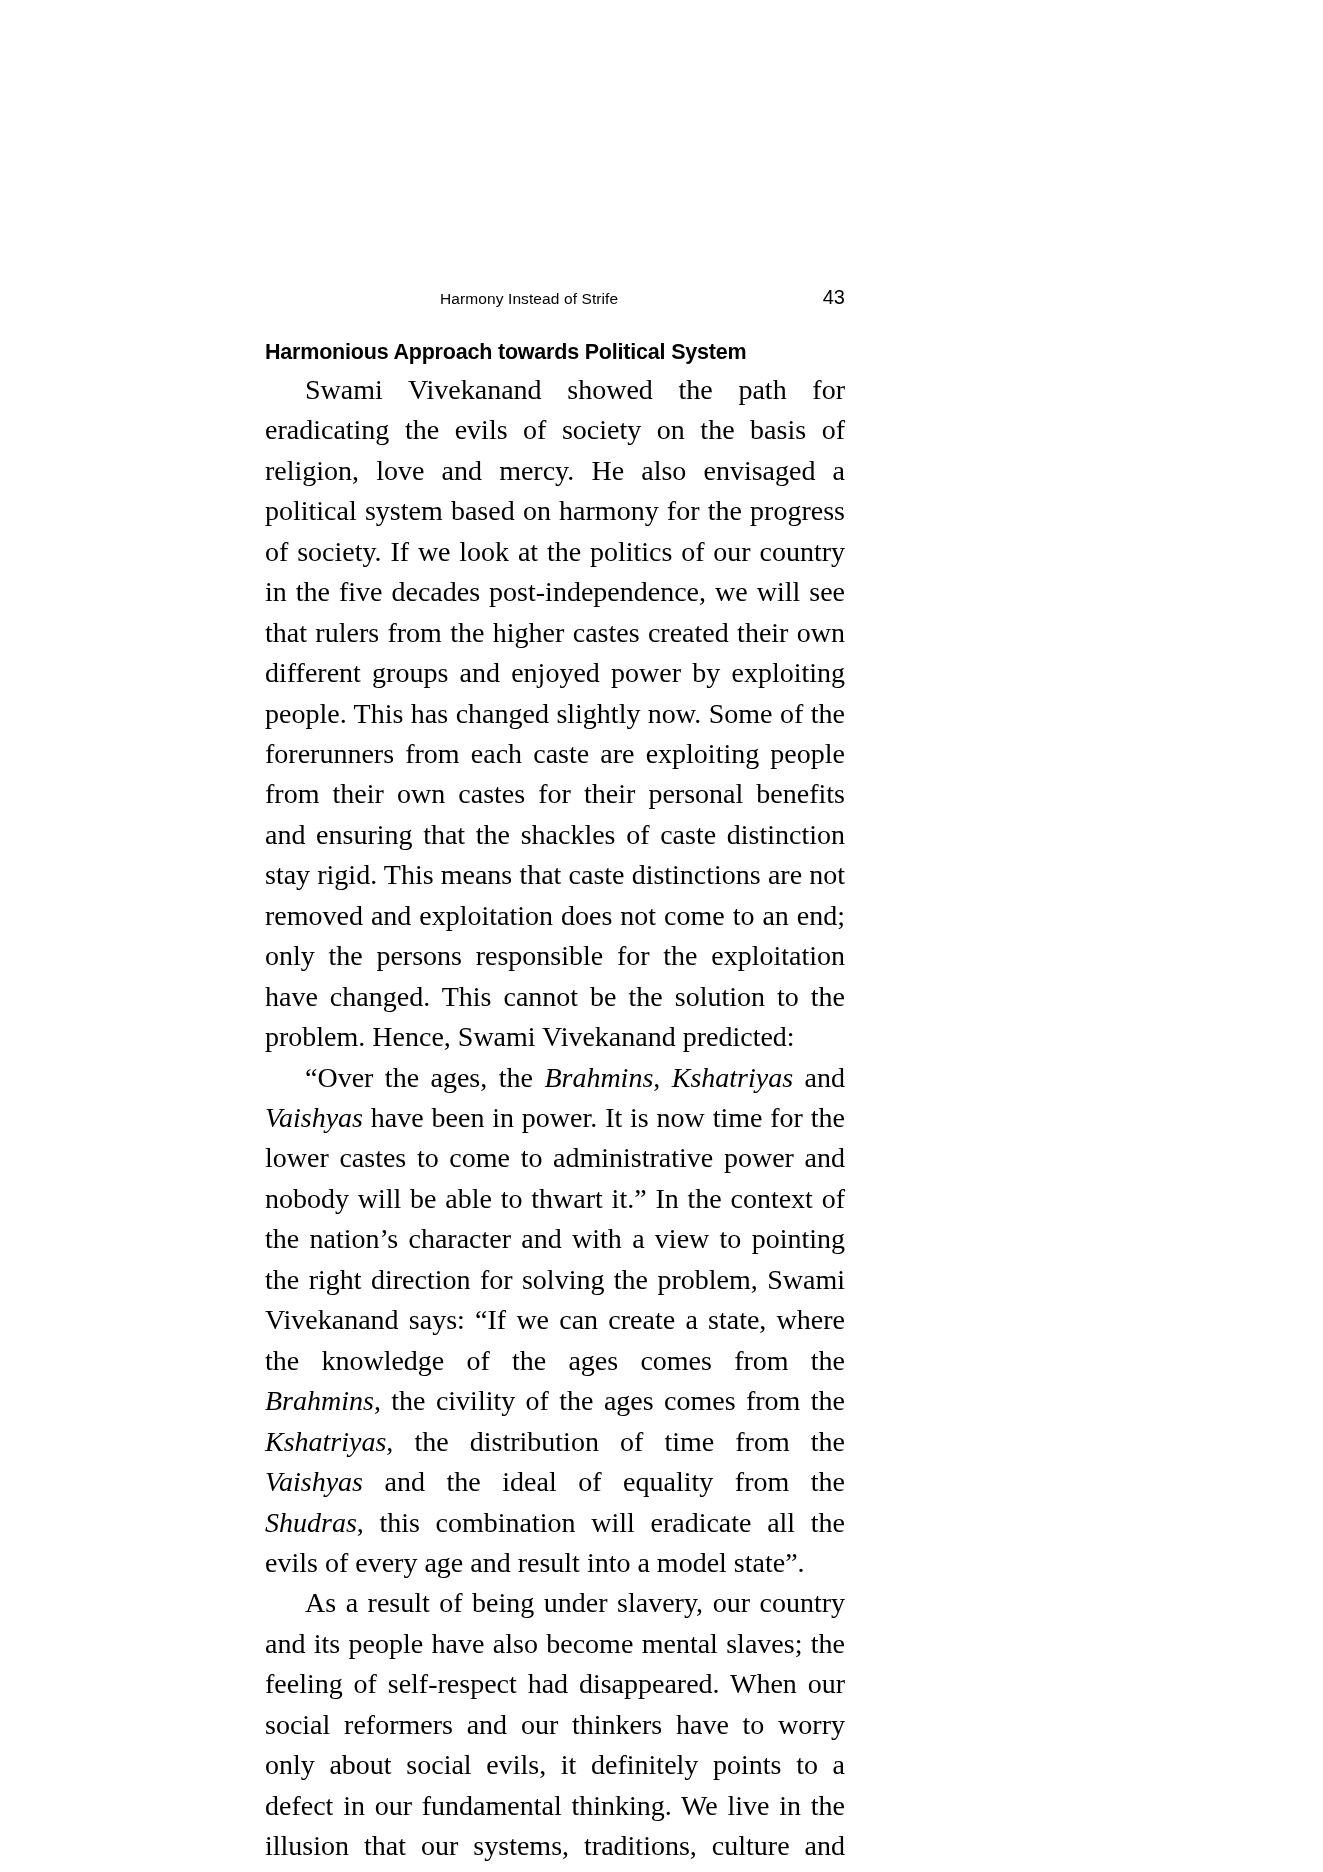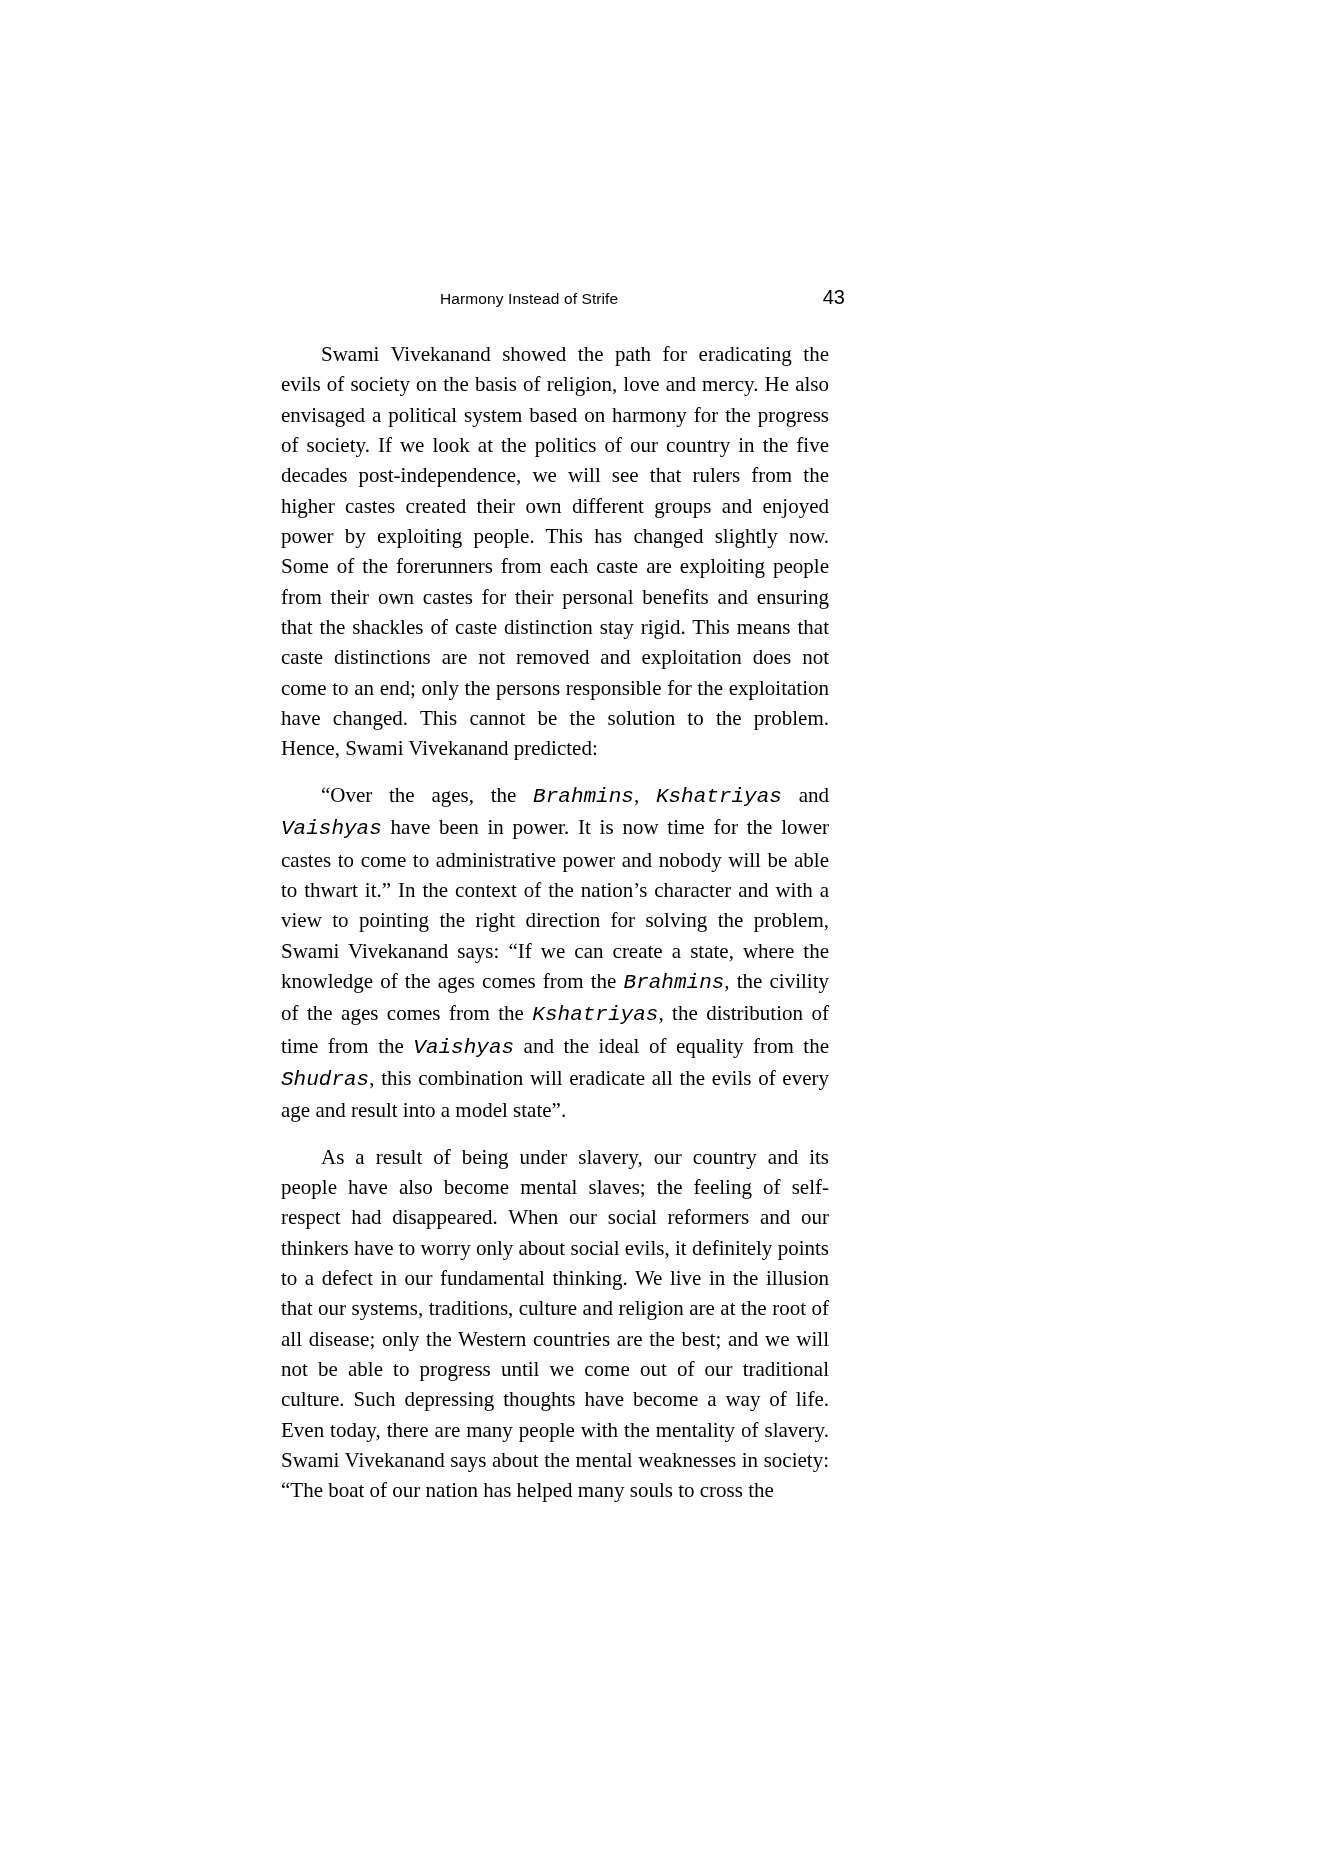--- a/index.html
+++ b/index.html
@@ -42,46 +42,46 @@
   }
   h1.section-heading {
     font-family: "Liberation Sans", sans-serif;
     font-size: 21.5px;
     font-weight: bold;
     margin: 0 0 4px 0;
     letter-spacing: -0.2px;
     line-height: 1.25;
   }
   p.body-par {
-    font-size: 21px;
+    font-size: 28px;
     line-height: 1.445;
     text-align: justify;
-    margin: 16px;
+    margin: 0;
     text-indent: 40px;
     hyphens: none;
   }
   p.body-par + p.body-par {
     margin-top: 0px;
   }
   .it {
     font-style: italic;
-    font-family: Liberation Mono, monospace;
   }
 </style>
 </head>
 <body>
 
 <div class="page">
   <div class="content">
 
     <div class="running-head">
       <span class="title">Harmony Instead of Strife</span>
       <span class="folio">43</span>
     </div>
 
+    <h1 class="section-heading">Harmonious Approach towards Political System</h1>
 
     <p class="body-par"><span>Swami Vivekanand showed the path for eradicating the evils of society on the basis of religion, love and mercy. He also envisaged a political system based on harmony for the progress of society. If we look at the politics of our country in the five decades post-independence, we will see that rulers from the higher castes created their own different groups and enjoyed power by exploiting people. This has changed slightly now. Some of the forerunners from each caste are exploiting people from their own castes for their personal benefits and ensuring that the shackles of caste distinction stay rigid. This means that caste distinctions are not removed and exploitation does not come to an end; only the persons responsible for the exploitation have changed. This cannot be the solution to the problem. Hence, Swami Vivekanand predicted:</span></p>
 
     <p class="body-par"><span>“Over the ages, the </span><span class="it">Brahmins</span><span>, </span><span class="it">Kshatriyas</span><span> and </span><span class="it">Vaishyas</span><span> have been in power. It is now time for the lower castes to come to administrative power and nobody will be able to thwart it.” In the context of the nation’s character and with a view to pointing the right direction for solving the problem, Swami Vivekanand says: “If we can create a state, where the knowledge of the ages comes from the </span><span class="it">Brahmins</span><span>, the civility of the ages comes from the </span><span class="it">Kshatriyas</span><span>, the distribution of time from the </span><span class="it">Vaishyas</span><span> and the ideal of equality from the </span><span class="it">Shudras</span><span>, this combination will eradicate all the evils of every age and result into a model state”.</span></p>
 
     <p class="body-par"><span>As a result of being under slavery, our country and its people have also become mental slaves; the feeling of self-respect had disappeared. When our social reformers and our thinkers have to worry only about social evils, it definitely points to a defect in our fundamental thinking. We live in the illusion that our systems, traditions, culture and religion are at the root of all disease; only the Western countries are the best; and we will not be able to progress until we come out of our traditional culture. Such depressing thoughts have become a way of life. Even today, there are many people with the mentality of slavery. Swami Vivekanand says about the mental weaknesses in society: “The boat of our nation has helped many souls to cross the</span></p>
 
   </div>
 </div>
 

